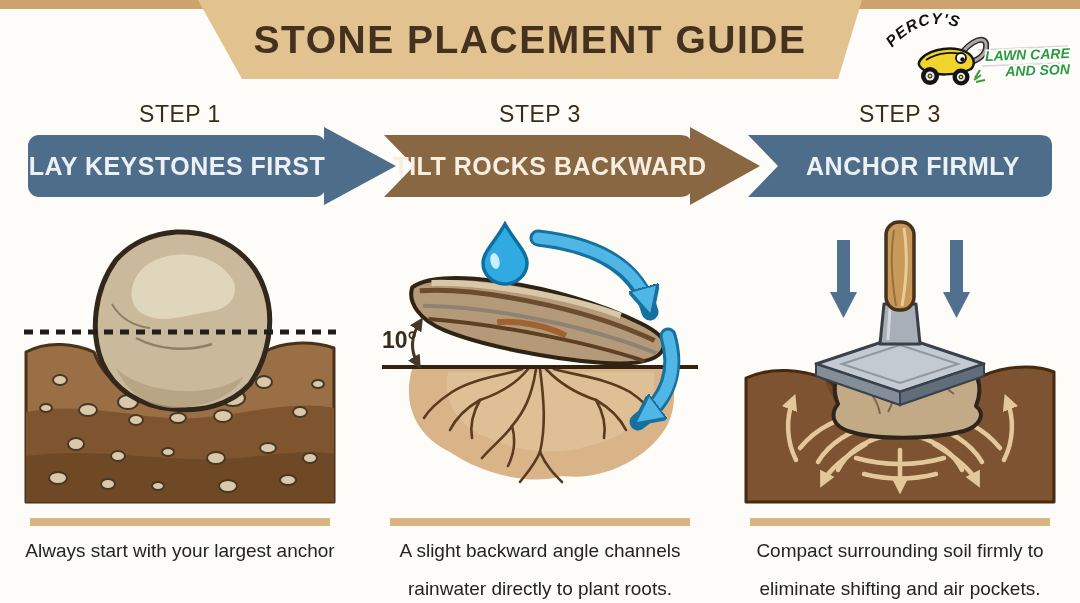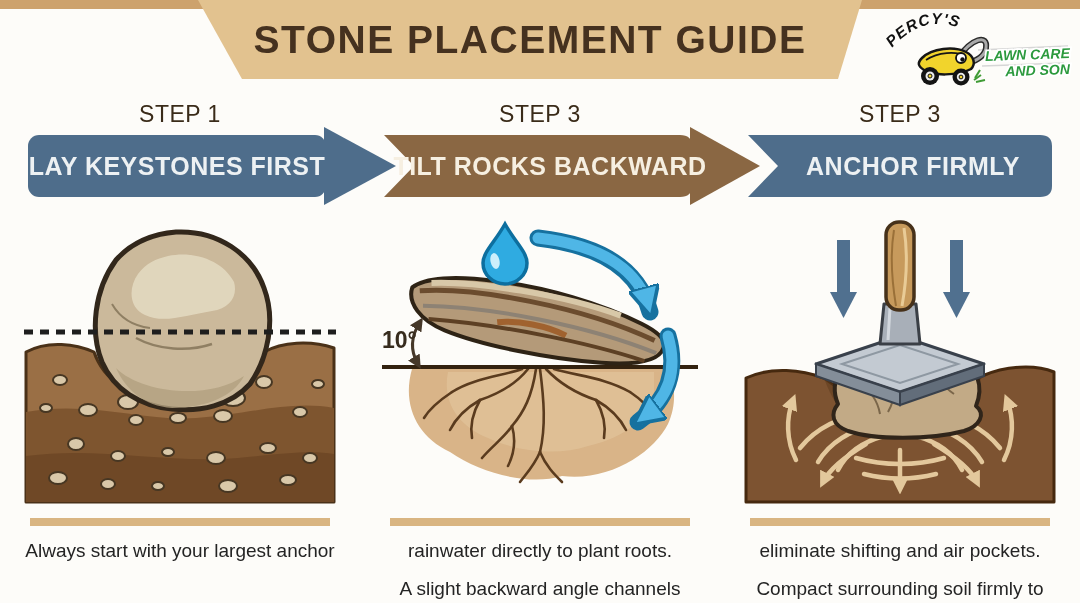--- a/index.html
+++ b/index.html
@@ -243,22 +243,22 @@
       <polygon points="205,80 232,80 218.5,106"></polygon>
     </g>
   </svg>
 
   <div class="caption c1">
     <div class="bar" style="background-color: rgb(217, 181, 130);"></div>
     <p>Always start with your largest anchor</p>
   </div>
   <div class="caption c2">
     <div class="bar" style="background-color: rgb(217, 181, 130);"></div>
+    <p>A slight backward angle channels</p>
     <p>rainwater directly to plant roots.</p>
-    <p>A slight backward angle channels</p>
   </div>
   <div class="caption c3">
     <div class="bar" style="background-color: rgb(217, 181, 130);"></div>
+    <p>Compact surrounding soil firmly to</p>
     <p>eliminate shifting and air pockets.</p>
-    <p>Compact surrounding soil firmly to</p>
   </div>
 
 </div>
 
 </body></html>

